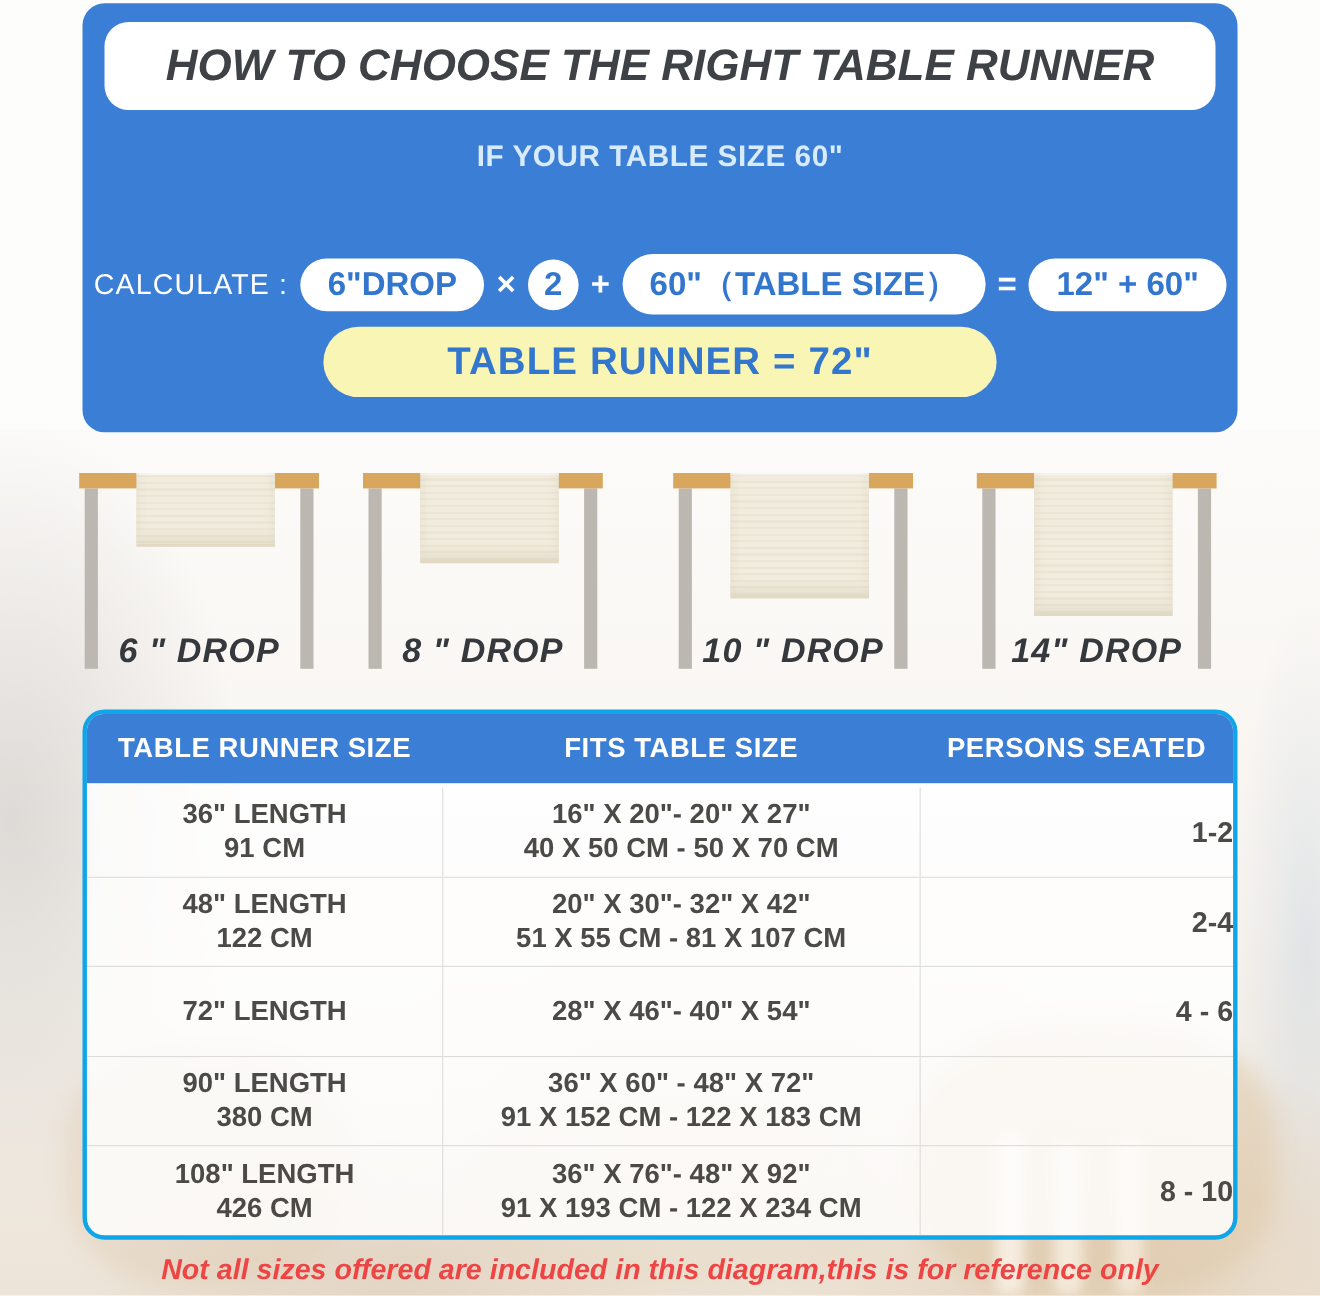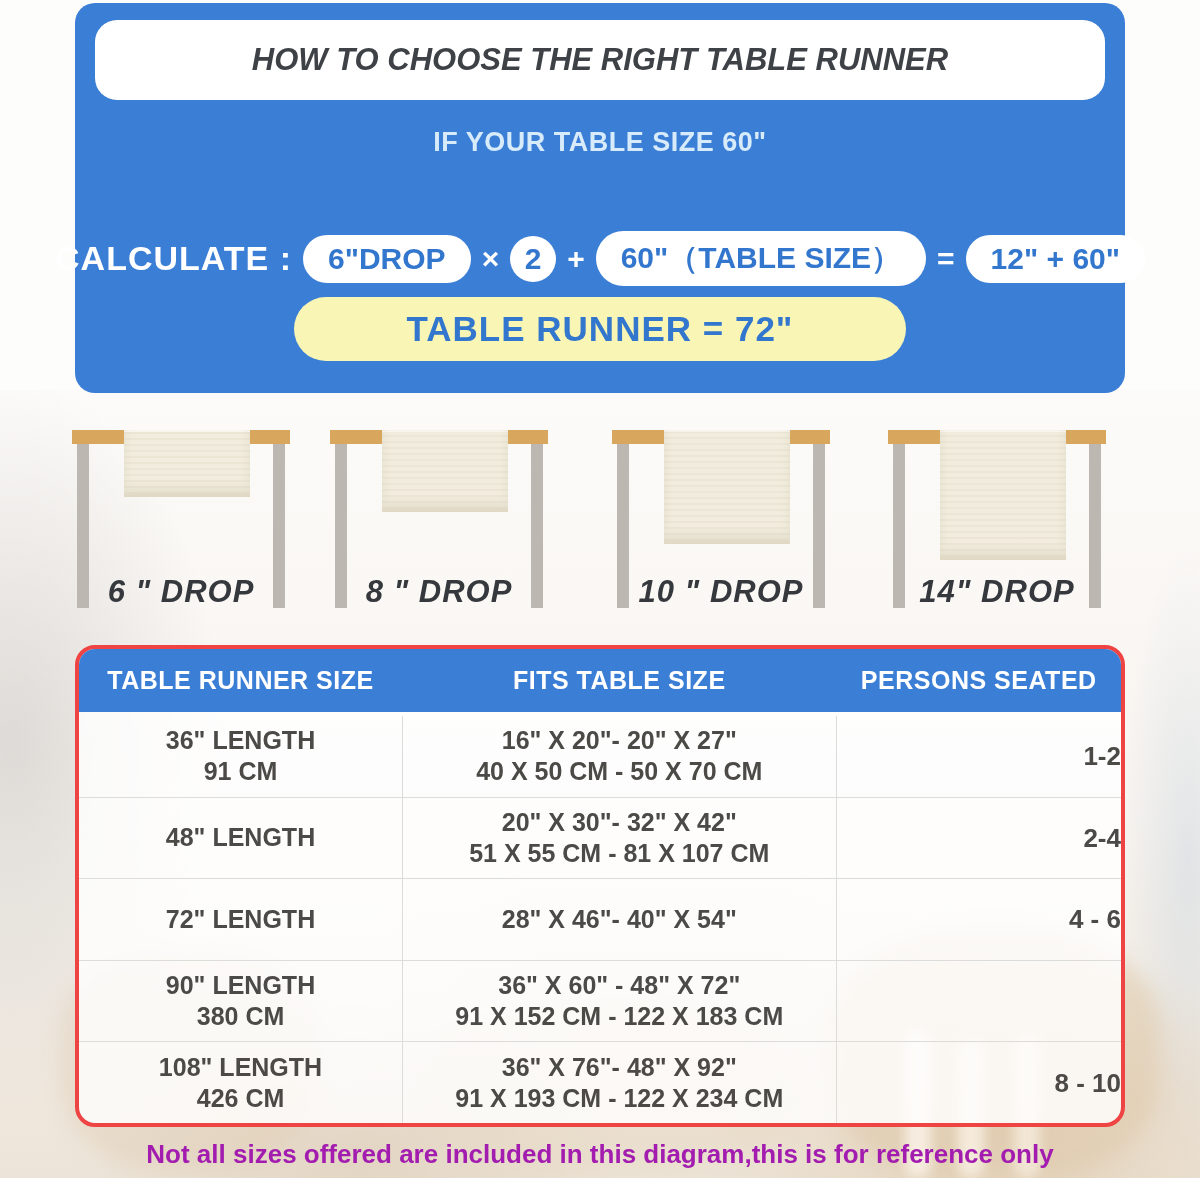--- a/index.html
+++ b/index.html
@@ -18,27 +18,27 @@
       radial-gradient(90px 420px at 99% 60%, rgba(198,210,221,.45), rgba(198,210,221,0) 75%),
       linear-gradient(180deg,#fcfbf9 0%,#f8f4ef 55%,#ece4d8 100%);
   }
   .blob{position:absolute;border-radius:40%;filter:blur(10px);}
   .blob.spindle{border-radius:12px;filter:blur(6px);}
   
   .hero{position:absolute;left:75px;top:3px;width:1050px;height:390px;
     background:#3b7ed6;border-radius:20px;}
   .title-bar{position:absolute;left:20px;top:17px;width:1010px;height:80px;
     background:#fff;border-radius:22px;display:flex;align-items:center;justify-content:center;}
-  .page-title{font-size:31px;font-weight:bold;font-style:italic;color:#3e4246;white-space:nowrap;}
+  .page-title{font-size:40px;font-weight:bold;font-style:italic;color:#3e4246;white-space:nowrap;}
   .sub{position:absolute;left:0;width:100%;text-align:center;color:#d7ebfa;
     font-size:27px;font-weight:bold;letter-spacing:.5px;}
   .sub1{top:124px;} .sub2{top:161px;}
   .calc-row{position:absolute;top:228px;left:0;width:100%;display:flex;
     align-items:center;justify-content:center;gap:11px;}
-  .calc-label{color:#fff;font-size:34px;font-weight:bold;letter-spacing:1px;white-space:nowrap;}
+  .calc-label{color:#fff;font-size:26px;font-weight:normal;letter-spacing:1px;white-space:nowrap;}
   .pill{background:#fff;color:#3376cd;font-size:30px;font-weight:bold;
     padding:7px 25px;border-radius:999px;white-space:nowrap;}
   .op{color:#fff;font-size:30px;font-weight:bold;}
   .mult{width:46px;height:46px;background:#fff;color:#3376cd;border-radius:50%;
     display:flex;align-items:center;justify-content:center;font-size:30px;font-weight:bold;flex:none;}
   .total-pill{position:absolute;top:294px;left:50%;transform:translateX(-50%);
     width:612px;height:64px;background:#f9f6b5;border-radius:999px;
     display:flex;align-items:center;justify-content:center;
     color:#3376cd;font-size:35px;font-weight:bold;letter-spacing:1px;white-space:nowrap;}
   
@@ -50,35 +50,35 @@
   .leg.left{left:5px;} .leg.right{right:5px;}
   .runner{position:absolute;top:0;left:52px;width:126px;background:#f1ecdd;
     background-image:repeating-linear-gradient(0deg, rgba(221,212,192,.28) 0 2px, rgba(255,255,255,0) 2px 6px);
     border-bottom:3px solid #e1d9c4;
     box-shadow:inset 0 -6px 10px rgba(188,176,148,.22), inset 0 2px 0 rgba(255,255,255,.55);}
   .runner.d1{height:64px;} .runner.d2{height:79px;} .runner.d3{height:111px;} .runner.d4{height:127px;}
   .drop-label{position:absolute;top:144px;left:0;width:100%;text-align:center;
     font-size:31px;font-weight:bold;font-style:italic;color:#35383c;letter-spacing:1px;white-space:nowrap;}
   
   .size-table{position:absolute;left:75px;top:645px;width:1050px;height:482px;
-    box-sizing:border-box;border:4px solid #ef4444;border-radius:20px;overflow:hidden;
+    box-sizing:border-box;border:4px solid #0ea5e9;border-radius:20px;overflow:hidden;
     background:rgba(255,255,255,.82);}
   .st-header{height:63px;background:#3b7ed6;display:flex;align-items:center;
     color:#fff;font-weight:bold;font-size:25px;letter-spacing:.5px;}
   .c1{width:31%;text-align:center;} .c2{width:41.7%;text-align:center;} .c3{width:27.3%;text-align:center;}
   .st-body{position:absolute;top:67px;left:0;right:0;bottom:0;display:flex;flex-direction:column;}
   .st-row{flex:1;display:flex;border-top:1px solid #dcdcda;}
   .st-row:first-child{border-top:none;}
   .st-row .cell{display:flex;flex-direction:column;justify-content:center;
     font-size:25px;font-weight:bold;color:#4b4a47;line-height:1.24;}
   .st-row .c2{border-left:1px solid #dcdcda;border-right:1px solid #dcdcda;box-sizing:border-box;}
   .st-row .c3{font-size:26px;text-align:right;}
   
   .footer-note{position:absolute;top:1139px;left:0;width:100%;text-align:center;
-    font-size:26px;font-weight:bold;color:#a21caf;}
+    font-size:26px;font-weight:bold;color:#ef4444;font-style:italic;}
 </style>
 </head>
 <body>
 
 <div id="stage">
 
   <div class="bg-photo">
     <div class="blob" style="left:60px;top:560px;width:260px;height:220px;background:rgba(224,204,180,.45);"></div>
     <div class="blob" style="left:420px;top:610px;width:380px;height:170px;background:rgba(231,214,192,.4);"></div>
     <div class="blob" style="left:830px;top:540px;width:330px;height:250px;background:rgba(222,199,168,.5);"></div>
@@ -159,20 +159,21 @@
         <div class="cell c2">
           <div>16" X 20"- 20" X 27"</div>
           <div>40 X 50 CM - 50 X 70 CM</div>
         </div>
         <div class="cell c3">1-2</div>
       </div>
 
       <div class="st-row">
         <div class="cell c1">
           <div>48" LENGTH</div>
+          <div>122 CM</div>
         </div>
         <div class="cell c2">
           <div>20" X 30"- 32" X 42"</div>
           <div>51 X 55 CM - 81 X 107 CM</div>
         </div>
         <div class="cell c3">2-4</div>
       </div>
 
       <div class="st-row">
         <div class="cell c1">

